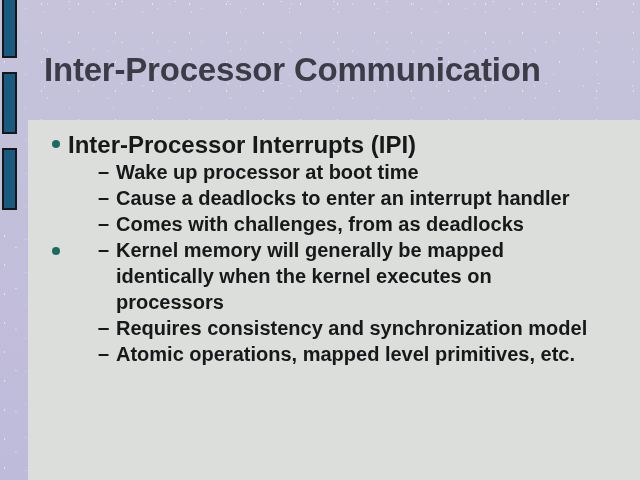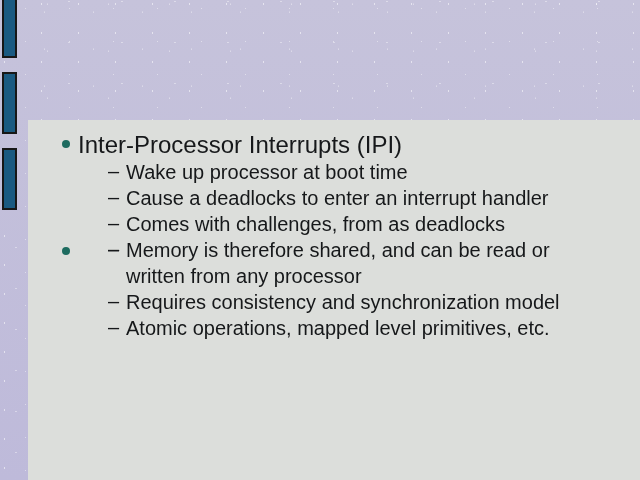--- a/index.html
+++ b/index.html
@@ -60,21 +60,22 @@
 
   
   #content-box {
     position: absolute;
     left: 28px;
     top: 120px;
     width: 612px;
     height: 360px;
     background: #dcdedb;
     box-sizing: border-box;
-    padding: 10px 8px 0 16px;
+    padding: 10px 8px 0 6px;
+    font-weight: bold;
   }
 
   ul.level1 {
     list-style: none;
     margin: 0;
     padding: 0;
   }
   ul.level1 > li.bullet-item {
     position: relative;
     padding-left: 34px;
@@ -126,20 +127,21 @@
 </style>
 </head>
 <body>
 
 <div id="slide">
 
   <div class="side-bar" id="side-bar-1"></div>
   <div class="side-bar" id="side-bar-2"></div>
   <div class="side-bar" id="side-bar-3"></div>
 
+  <div id="title">Inter-Processor Communication</div>
 
   <div id="content-box">
     <ul class="level1">
 
       <li class="bullet-item">
         <span class="bullet-glyph"></span>
         <span class="bullet-text">Inter-Processor Interrupts (IPI)</span>
         <ul class="level2">
           <li class="subbullet-item">
             <span class="dash-glyph">–</span>
@@ -154,24 +156,24 @@
             <span class="subbullet-text">Comes with challenges, from as deadlocks</span>
           </li>
         </ul>
       </li>
 
       <li class="bullet-item">
         <span class="bullet-glyph"></span>
         <ul class="level2">
           <li class="subbullet-item">
             <span class="dash-glyph">–</span>
+            <span class="subbullet-text wrap-narrow">Kernel memory will generally be mapped identically when the kernel executes on processors</span>
           </li>
           <li class="subbullet-item">
             <span class="dash-glyph">–</span>
-            <span class="subbullet-text wrap-mid">Memory is therefore shared, and can be read or written from any processor</span>
           </li>
           <li class="subbullet-item">
             <span class="dash-glyph">–</span>
             <span class="subbullet-text">Requires consistency and synchronization model</span>
           </li>
           <li class="subbullet-item">
             <span class="dash-glyph">–</span>
             <span class="subbullet-text">Atomic operations, mapped level primitives, etc.</span>
           </li>
         </ul>

